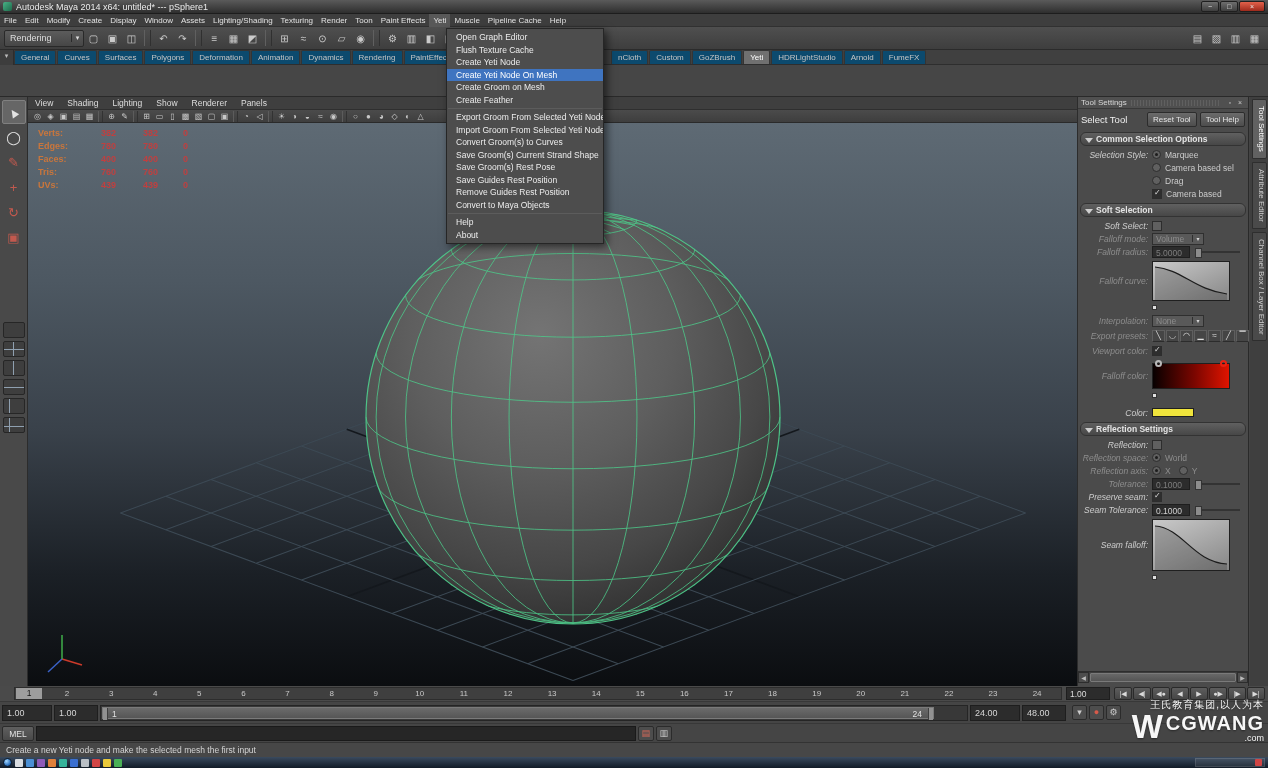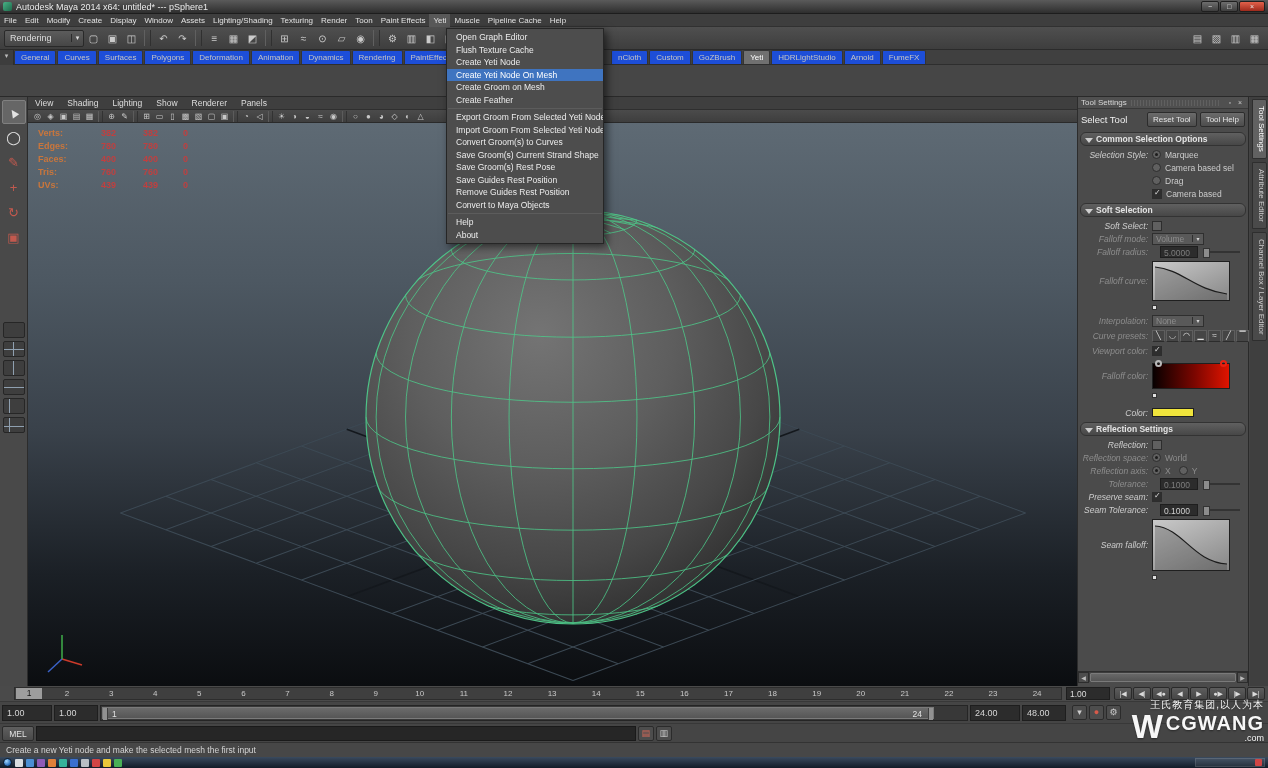--- a/index.html
+++ b/index.html
@@ -23,21 +23,21 @@
 .menuset{width:80px;height:17px;background:linear-gradient(#5c5c5c,#464646);border:1px solid #292929;border-radius:2px;display:flex;align-items:center;flex:none;}
 .menuset .val{flex:1;padding-left:5px;}
 .menuset .dda{width:12px;text-align:center;border-left:1px solid #2a2a2a;font-size:7px;}
 .sgrip{width:7px;height:16px;margin:0 3px;border-left:1px solid #606060;border-right:1px solid #303030;}
 .sicon{width:17px;height:17px;margin:0 1px;color:#cbcbcb;font-size:10px;line-height:17px;text-align:center;border-radius:2px;}
 
 
 .shelf-side{position:absolute;left:0;top:50px;width:14px;height:47px;background:#3d3d3d;border-right:1px solid #2d2d2d;display:flex;flex-direction:column;align-items:center;gap:8px;padding-top:2px;}
 .shelf-side span{color:#bbb;font-size:7px;}
 #shelftabs{position:absolute;top:50px;height:15px;left:14px;width:1254px;background:#404040;display:flex;align-items:flex-end;border-bottom:1px solid #2e2e2e;overflow:hidden;}
-.stab{height:14px;line-height:14px;padding:0 6px;font-size:8px;color:#c4c4c4;background:#1d4ed8;border:1px solid #343434;border-bottom:none;border-radius:2px 2px 0 0;margin-right:1px;white-space:nowrap;}
+.stab{height:14px;line-height:14px;padding:0 6px;font-size:8px;color:#c4c4c4;background:#0c4a6e;border:1px solid #343434;border-bottom:none;border-radius:2px 2px 0 0;margin-right:1px;white-space:nowrap;}
 .stab.active{background:#707070;color:#fff;}
 .stab-spacer{width:150px;}
 #shelfrow{position:absolute;top:65px;height:32px;left:0;width:100%;background:#464646;border-bottom:1px solid #2a2a2a;}
 
 
 #toolbox{position:absolute;left:0;top:97px;width:28px;height:589px;background:#494949;border-right:1px solid #2c2c2c;display:flex;flex-direction:column;align-items:center;padding-top:3px;}
 .tool{width:24px;height:24px;margin-bottom:1px;color:#e3e3e3;font-size:13px;border-radius:2px;display:flex;align-items:center;justify-content:center;}
 .tool.active{background:#666;border:1px solid #808080;}
 .tool.red .tg{color:#c2594e;}
 .tg.rot{display:inline-block;transform:rotate(-35deg);}
@@ -88,21 +88,21 @@
 .olbl.dis{color:#8d8d8d;}
 .cb{width:10px;height:10px;background:#606060;border:1px solid #2d2d2d;flex:none;}
 .cb.on{background:#2e2e2e;position:relative;}
 .cb.on::after{content:"✓";position:absolute;left:1px;top:-2px;color:#ddd;font-size:8px;}
 .rb{width:9px;height:9px;border-radius:50%;background:#606060;border:1px solid #2d2d2d;flex:none;position:relative;}
 .rb.on::after{content:"";position:absolute;left:2px;top:2px;width:3px;height:3px;border-radius:50%;background:#1c1c1c;}
 .dd{min-width:52px;height:12px;background:#595959;border:1px solid #2f2f2f;display:flex;align-items:center;color:#d6d6d6;}
 .dd .val{flex:1;padding-left:3px;}
 .dd .dda{width:11px;text-align:center;border-left:1px solid #2f2f2f;font-size:6px;}
 .dd.dis .val{color:#8d8d8d;}
-.fld{width:38px;height:12px;background:#2c2c2c;border:1px solid #1e1e1e;color:#d0d0d0;padding:1px 3px;flex:none;margin-left:8px;}
+.fld{width:38px;height:12px;background:#2c2c2c;border:1px solid #1e1e1e;color:#d0d0d0;padding:1px 3px;flex:none;}
 .fld.dis{color:#7d7d7d;}
 .sld{flex:1;height:2px;background:#333;margin:0 5px;position:relative;}
 .sld::before{content:"";position:absolute;left:0;top:-3px;width:5px;height:8px;background:#8c8c8c;border:1px solid #333;}
 .curvew{width:78px;border:1px solid #1f1f1f;background:linear-gradient(155deg,#c9c9c9,#878787);position:relative;flex:none;}
 .rampw{width:78px;height:26px;border:1px solid #1f1f1f;background:linear-gradient(90deg,#070000,#7c0600 55%,#e01400);position:relative;flex:none;}
 .cpt{position:absolute;width:7px;height:7px;border-radius:50%;border:2px solid #b9b9b9;top:-4px;left:2px;}
 .cpt.sel{border-color:#e82212;left:auto;right:2px;}
 .keydot{width:5px;height:5px;background:#e0e0e0;border:1px solid #333;flex:none;}
 .swatch{width:42px;height:9px;background:#f0e43c;border:1px solid #1f1f1f;flex:none;}
 .preset{width:13px;height:12px;background:#454545;border:1px solid #5f5f5f;border-bottom-color:#2c2c2c;color:#dcdcdc;font-size:8px;line-height:10px;text-align:center;margin-right:1px;}
@@ -520,21 +520,21 @@
       <span class="keydot"></span>
     </div>
     <div class="trow">
       <span class="lbl dis">Interpolation:</span>
       <span class="dd dis">
         <span class="val">None</span>
         <span class="dda">▾</span>
       </span>
     </div>
     <div class="trow" style="margin-top:2px;">
-      <span class="lbl dis">Curve presets:</span>
+      <span class="lbl dis">Export presets:</span>
       <span id="presets" style="display:flex;">
           <span class="preset">╲</span>
           <span class="preset">◡</span>
           <span class="preset">◠</span>
           <span class="preset">▁</span>
           <span class="preset">≈</span>
           <span class="preset">╱</span>
           <span class="preset">▔</span>
         </span>
     </div>

